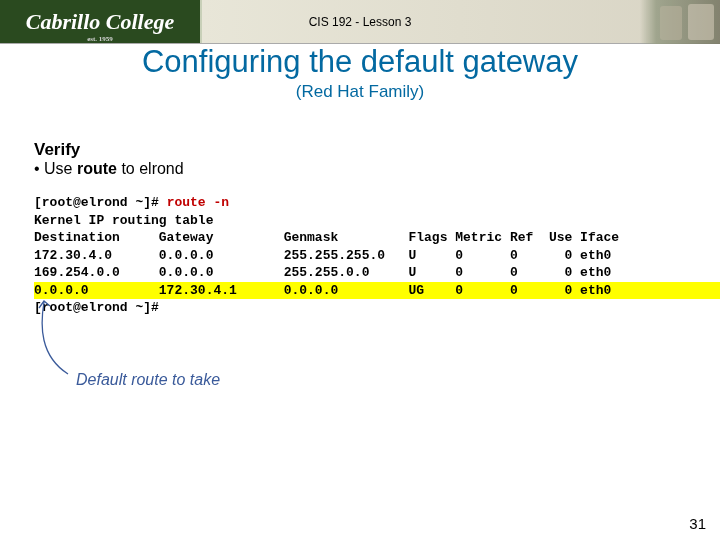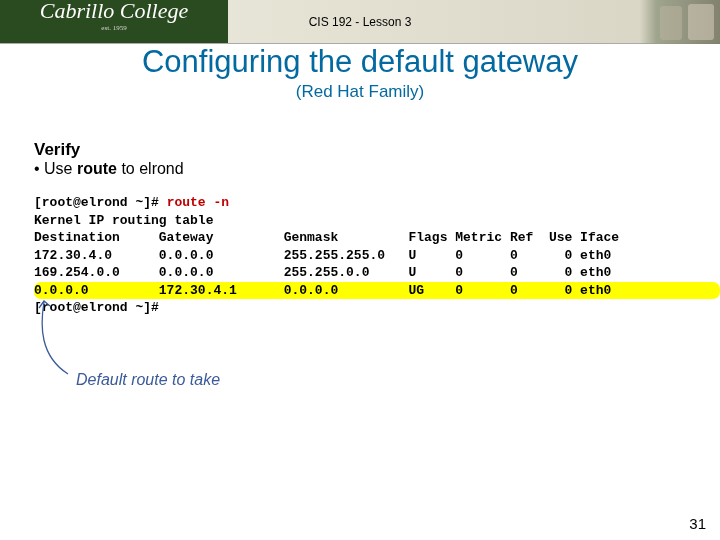--- a/index.html
+++ b/index.html
@@ -22,27 +22,28 @@
     border-bottom: 1px solid #aaa;
   }
   .banner-inner {
     position: absolute;
     left: 0; top: 0;
     width: 100%; height: 100%;
     display: flex;
     align-items: center;
   }
   .logo-block {
-    width: 228px;
+    width: 200px;
     height: 100%;
     background: #2a4a1f;
     display: flex;
-    align-items: flex-start;
+    align-items: flex-end;
     justify-content: center;
     gap: 4px;
+    font-weight: bold;
   }
   .logo-text {
     font-family: "Brush Script MT", cursive;
     font-style: italic;
     color: #fff;
     font-size: 22px;
     line-height: 1;
   }
   .logo-sub {
     font-family: serif;
@@ -125,21 +126,20 @@
     font-weight: bold;
     line-height: 1.35;
     color: #000;
     white-space: pre;
   }
   .terminal .prompt { color: #000; }
   .terminal .cmd { color: #c00000; }
   .terminal .row { display: block; }
   .terminal .hl {
     background: #ffff00;
-    border-radius: 7px;
   }
 
   .annotation {
     position: absolute;
     left: 76px;
     top: 371px;
     color: #3a5a9a;
     font-style: italic;
     font-size: 16px;
     font-family: Liberation Sans, sans-serif;

